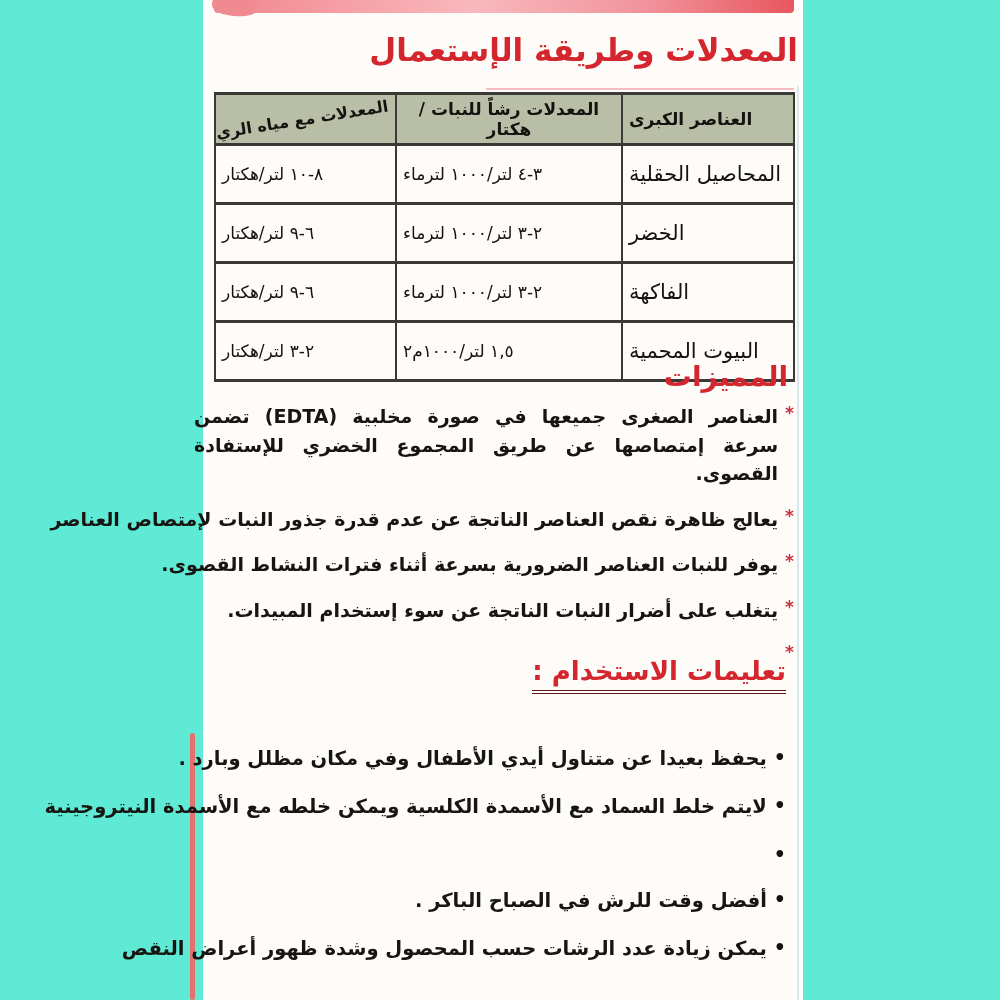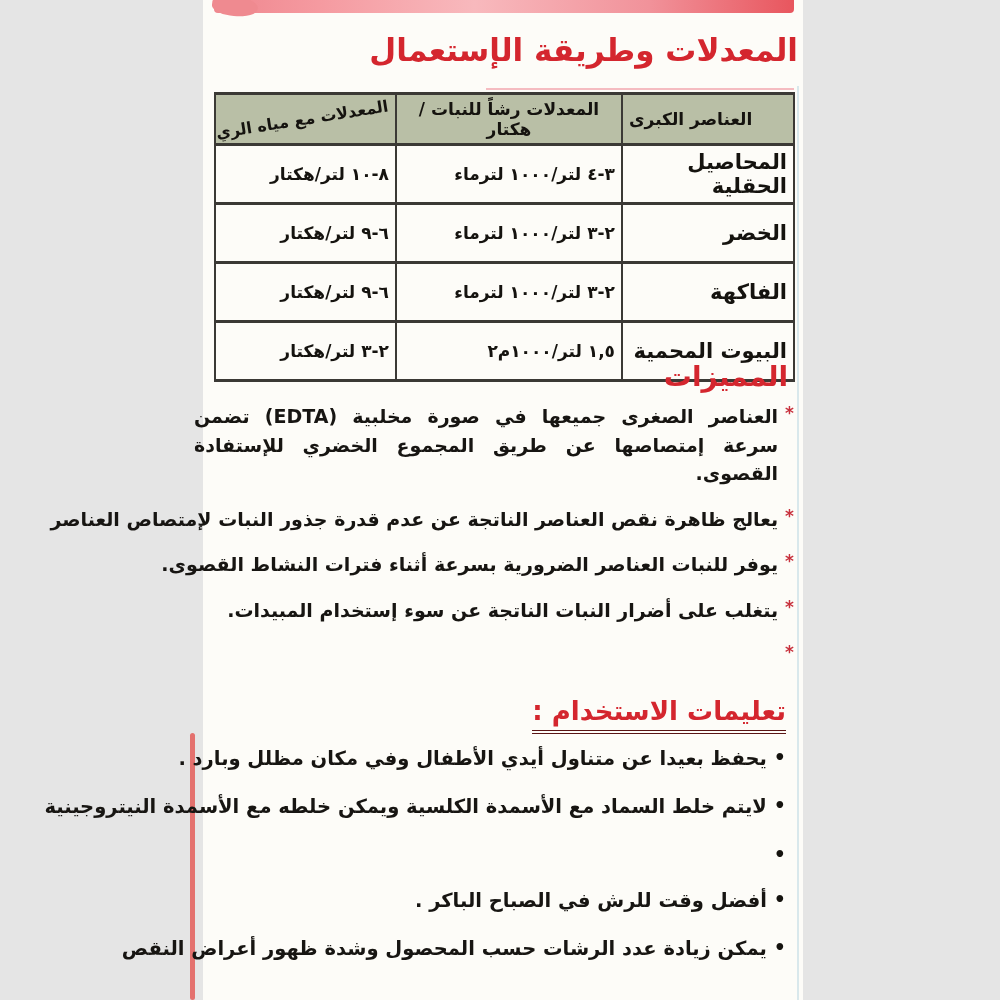--- a/index.html
+++ b/index.html
@@ -1,16 +1,16 @@
 <!DOCTYPE html>
 <html lang="ar"><head>
 <meta charset="utf-8">
 <style>
   html,body{margin:0;padding:0;background:#ffffff;}
-  .canvas{position:relative;width:1000px;height:1000px;background:#e5e5e5;overflow:hidden;
+  .canvas{position:relative;width:1000px;height:1000px;background:#5eead4;overflow:hidden;
           font-family:"DejaVu Sans",sans-serif;}
   .paper{position:absolute;left:203px;top:0;width:600px;height:1000px;background:#fdfcf8;}
 
   
   .top-band{position:absolute;left:214px;top:0;width:580px;height:13px;border-radius:0 0 4px 4px;
             background:linear-gradient(90deg,#ef868e 0%,#f59aa0 18%,#f8b9bd 45%,#f1929a 75%,#e8565e 100%);}
   .top-left-swoosh{position:absolute;left:212px;top:-4px;width:46px;height:20px;background:#ef8a90;
             border-radius:50% 60% 60% 50%;transform:rotate(7deg);}
   .left-red-line{position:absolute;left:190px;top:733px;width:5px;height:267px;background:#e4716e;border-radius:3px;}
   .right-faint-line{position:absolute;left:797px;top:86px;width:2px;height:914px;background:#d9e8ec;}
@@ -25,28 +25,28 @@
   table.rates col.c-crop{width:172px;}
   table.rates col.c-spray{width:226px;}
   table.rates col.c-irrig{width:181px;}
   table.rates th,table.rates td{border:2px solid #3b3935;border-top-width:3px;border-bottom-width:3px;
               padding:4px 6px;color:#15130f;vertical-align:middle;}
   table.rates thead th{background:#b9bfa6;font-size:17px;font-weight:bold;height:40px;}
   th.h-crop{text-align:left;padding-right:14px;}
   th.h-spray{}
   th.h-irrig{text-align:center;}
   th.h-irrig .rot{display:inline-block;transform:rotate(-9deg);font-size:16px;white-space:nowrap;}
-  table.rates tbody td{height:48px;text-align:right;font-weight:bold;border-radius:13px;}
+  table.rates tbody td{height:48px;text-align:left;font-weight:normal;border-radius:13px;}
   td.cell-crop{font-size:21px;color:#2a2620;}
   td.cell-num{font-size:17px;}
 
   
   .sec-heading{position:absolute;margin:4px;direction:rtl;color:#d4262e;font-weight:bold;}
   .features-heading{top:356px;right:208px;font-size:28px;}
-  .instructions-heading{top:692px;right:210px;font-size:26px;border-bottom:4px double #5a1515;padding-bottom:4px;}
+  .instructions-heading{top:652px;right:210px;font-size:26px;border-bottom:4px double #5a1515;padding-bottom:4px;}
 
   
   ul.bullets{position:absolute;margin:0;padding:0;list-style:none;direction:rtl;}
   ul.features-list{top:402px;right:206px;width:600px;}
   ul.instructions-list{top:744px;right:214px;width:594px;}
   ul.bullets li{display:flex;align-items:flex-start;gap:7px;margin-bottom:17px;
                 font-weight:bold;color:#171512;font-size:19px;line-height:1.5;}
   ul.bullets li .txt{white-space:nowrap;}
   ul.bullets li.wrap .txt{white-space:normal;text-align:justify;}
   .star-bullet{color:#c8323e;font-size:17px;line-height:1.3;flex:0 0 auto;}

